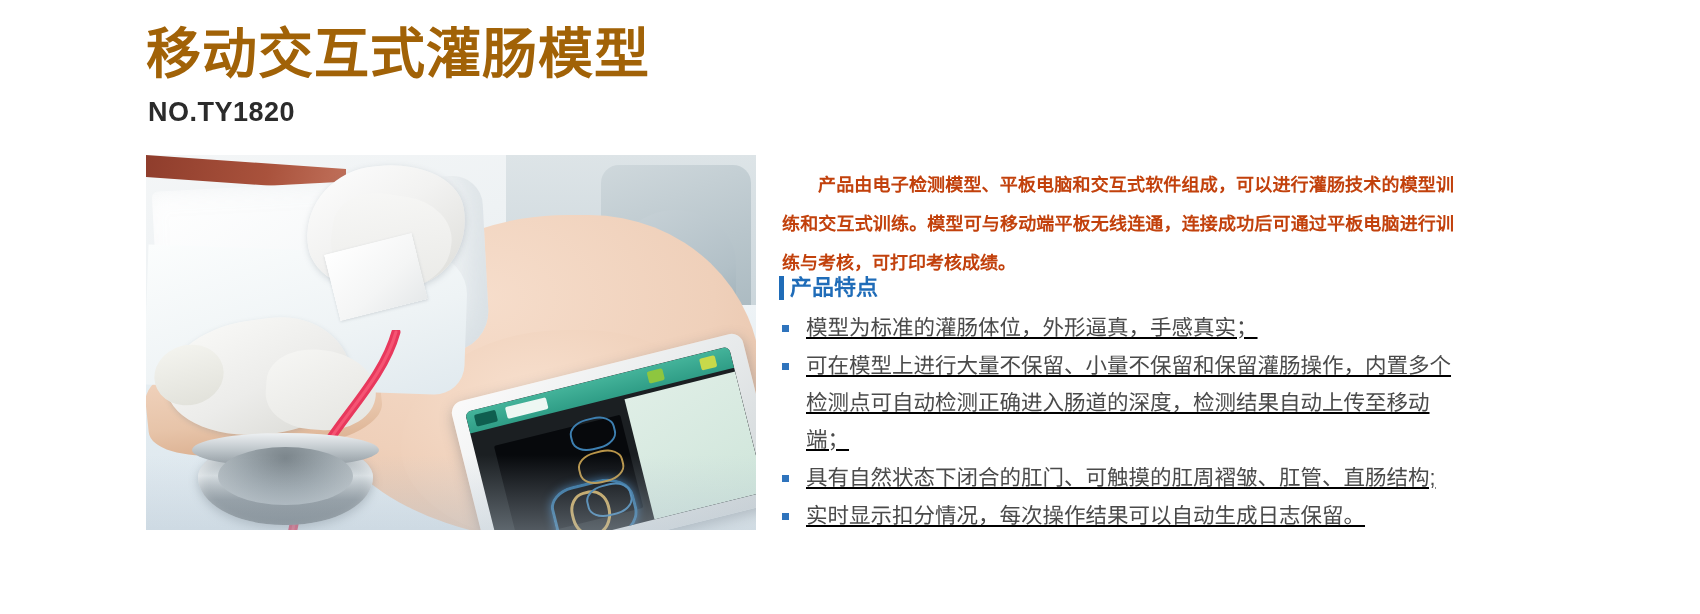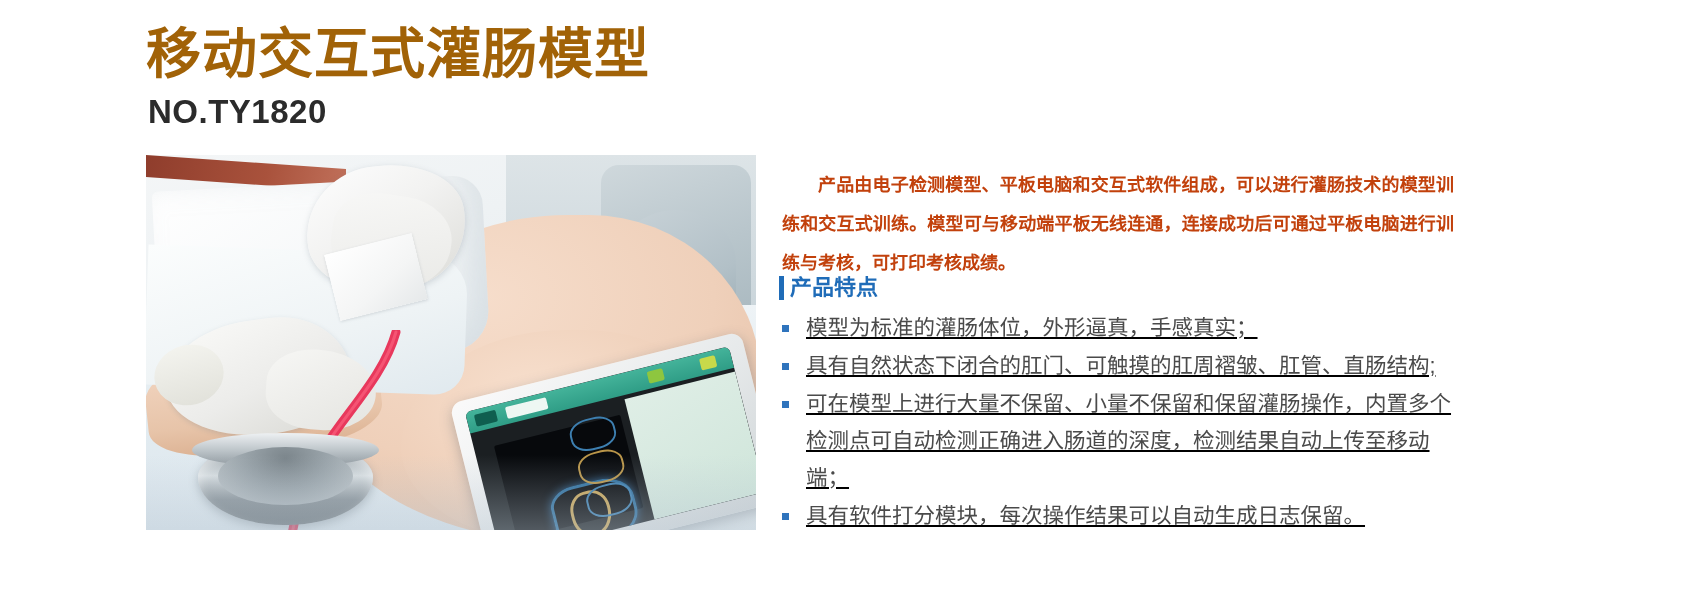--- a/index.html
+++ b/index.html
@@ -14,21 +14,21 @@
   .page{position:relative;width:1700px;height:614px;}
 
   
   .product-title{
     position:absolute;left:146px;top:22px;
     font-size:55px;line-height:64px;font-weight:bold;
     color:#a16207;letter-spacing:1px;white-space:nowrap;
   }
   .product-code{
     position:absolute;left:148px;top:95px;
-    font-size:33px;line-height:34px;font-weight:bold;
+    font-size:27px;line-height:34px;font-weight:bold;
     color:#2b2b2b;letter-spacing:0.5px;white-space:nowrap;
   }
 
   
   .photo{
     position:absolute;left:146px;top:155px;
     width:610px;height:375px;
     overflow:hidden;background:#dfe6ea;
   }
   .ph{position:absolute;}
@@ -232,25 +232,25 @@
     <span class="head-text">产品特点</span>
   </div>
 
   <ul class="feature-list">
     <li class="feature-item">
       <span class="bullet"></span>
       <span>模型为标准的灌肠体位，外形逼真，手感真实；</span>
     </li>
     <li class="feature-item">
       <span class="bullet"></span>
+      <span>可在模型上进行大量不保留、小量不保留和保留灌肠操作，内置多个检测点可自动检测正确进入肠道的深度，检测结果自动上传至移动端；</span>
+    </li>
+    <li class="feature-item">
+      <span class="bullet"></span>
       <span>具有自然状态下闭合的肛门、可触摸的肛周褶皱、肛管、直肠结构;</span>
     </li>
     <li class="feature-item">
       <span class="bullet"></span>
-      <span>可在模型上进行大量不保留、小量不保留和保留灌肠操作，内置多个检测点可自动检测正确进入肠道的深度，检测结果自动上传至移动端；</span>
-    </li>
-    <li class="feature-item">
-      <span class="bullet"></span>
-      <span>具有软件打分模块，每次操作结果可以自动生成日志保留。</span>
+      <span>实时显示扣分情况，每次操作结果可以自动生成日志保留。</span>
     </li>
   </ul>
 
 </div>
 
 </body></html>

